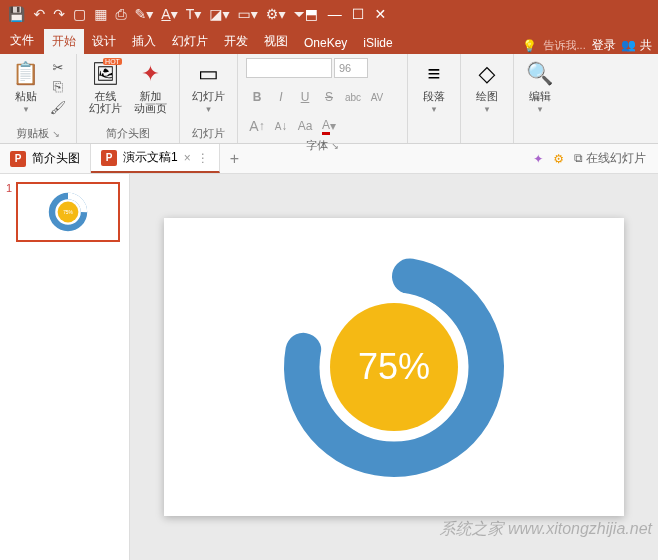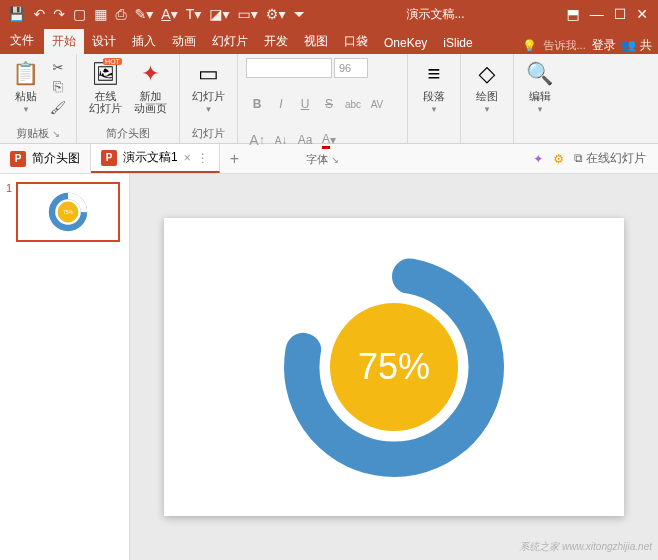--- a/index.html
+++ b/index.html
@@ -57,21 +57,21 @@
 .thumb-num { font-size: 11px; color: #c44; }
 .thumb { width: 104px; height: 60px; border: 2px solid #d24726; background: #fff; display: flex; align-items: center; justify-content: center; position: relative; }
 .thumb-chart { position: relative; width: 40px; height: 40px; }
 
 .canvas-area { flex: 1; display: flex; align-items: center; justify-content: center; padding: 20px; overflow: auto; }
 .slide { width: 460px; height: 298px; background: #fff; box-shadow: 0 2px 8px rgba(0,0,0,0.25); display: flex; align-items: center; justify-content: center; position: relative; }
 
 .chart { position: relative; width: 230px; height: 230px; }
 .chart-text { position: absolute; top: 50%; left: 50%; transform: translate(-50%, -50%); color: #fff; font-size: 36px; font-weight: 400; }
 
-.watermark { position: absolute; right: 6px; bottom: 6px; font-size: 10px; color: rgba(0,0,0,0.25); font-style: italic; }
+.watermark { position: absolute; right: 6px; bottom: 20px; font-size: 16px; color: rgba(0,0,0,0.25); font-style: italic; }
 
 svg { display: block; }
 </style>
 </head>
 <body>
 
 <div class="titlebar">
   <div class="titlebar-left">
     <span class="qat-btn">💾</span>
     <span class="qat-btn">↶</span>
@@ -80,39 +80,36 @@
     <span class="qat-btn">▦</span>
     <span class="qat-btn">⎙</span>
     <span class="qat-btn">✎▾</span>
     <span class="qat-btn"><u>A</u>▾</span>
     <span class="qat-btn">T▾</span>
     <span class="qat-btn">◪▾</span>
     <span class="qat-btn">▭▾</span>
     <span class="qat-btn">⚙▾</span>
     <span class="qat-btn">⏷</span>
   </div>
-  <div class="titlebar-center">演示文稿...</div>
   <div class="titlebar-right">
     <span class="win-btn">⬒</span>
     <span class="win-btn">—</span>
     <span class="win-btn">☐</span>
     <span class="win-btn">✕</span>
   </div>
 </div>
 
 <div class="tabs">
   <div class="file-tab">文件</div>
   <div class="tab active">开始</div>
   <div class="tab">设计</div>
   <div class="tab">插入</div>
-  <div class="tab">动画</div>
   <div class="tab">幻灯片</div>
   <div class="tab">开发</div>
   <div class="tab">视图</div>
-  <div class="tab">口袋</div>
   <div class="tab">OneKey</div>
   <div class="tab">iSlide</div>
   <div class="tabs-right">
     <span>💡</span>
     <span class="tellme">告诉我...</span>
     <span>登录</span>
     <span>👥 <span>共</span></span>
   </div>
 </div>
 
@@ -159,21 +156,21 @@
       <div class="big-btn">
         <div class="icon">▭</div>
         <div class="lbl">幻灯片</div>
         <div style="font-size:9px;color:#888">▾</div>
       </div>
     </div>
     <div class="group-label">幻灯片</div>
   </div>
 
   <div class="group" style="min-width:170px">
-    <div class="group-body" style="flex-direction:column;gap:16px;width:100%">
+    <div class="group-body" style="flex-direction:column;gap:9px;width:100%">
       <div class="font-row">
         <input class="font-name" disabled="" style="">
         <input class="font-size" value="96" style="">
       </div>
       <div class="font-row">
         <div class="fbtn" style="font-weight:bold">B</div>
         <div class="fbtn" style="font-style:italic">I</div>
         <div class="fbtn" style="text-decoration:underline">U</div>
         <div class="fbtn" style="text-decoration:line-through">S</div>
         <div class="fbtn" style="font-size:10px">abc</div>

